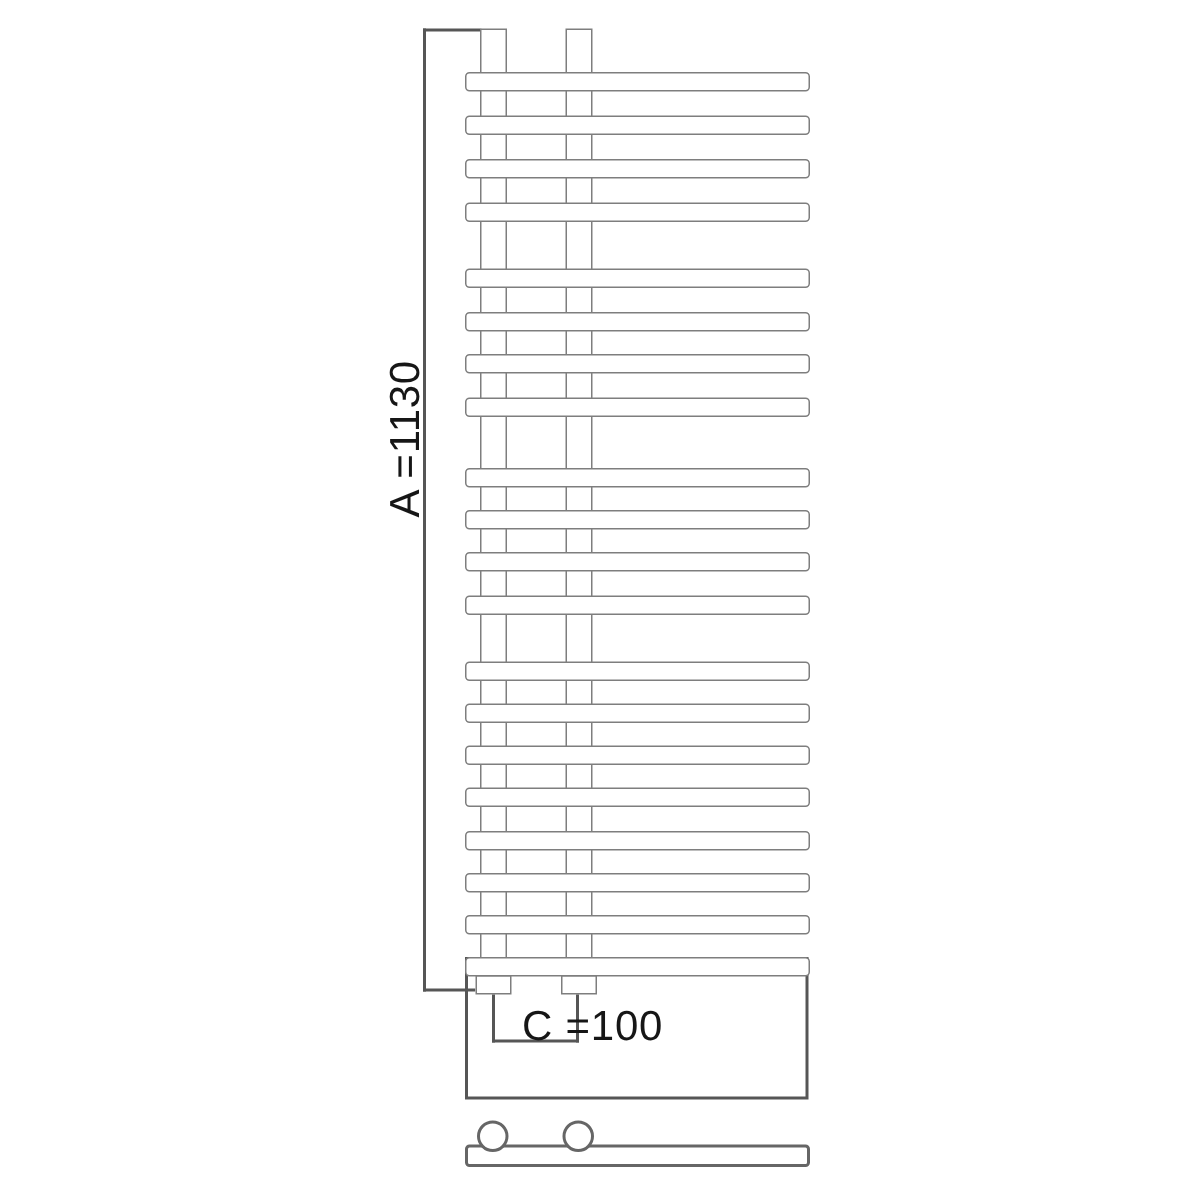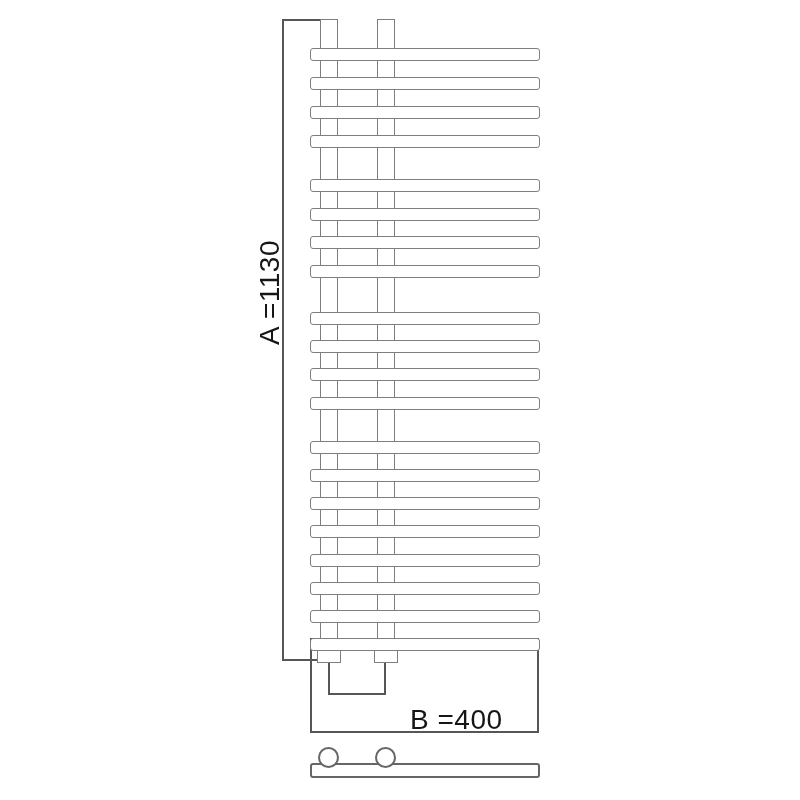--- a/index.html
+++ b/index.html
@@ -120,20 +120,20 @@
       <div class="abs rail" style="top: 610px;"></div>
       <div class="abs rail" style="top: 638px;"></div>
     </div>
 
   <div class="abs collector-box" style="left:310px; top:638px; width:229px; height:95px;"></div>
 
   <div class="abs bracket" style="left:328px; top:663px; width:2px; height:32px;"></div>
   <div class="abs bracket" style="left:384px; top:663px; width:2px; height:32px;"></div>
   <div class="abs bracket" style="left:328px; top:693px; width:58px; height:2px;"></div>
 
-  <div id="label-b" class="abs dim-text">B =400</div>
+  <div id="label-c" class="abs dim-text">C =100</div>
 
   <div class="abs valve" style="left:318px; top:747px;"></div>
   <div class="abs valve" style="left:375px; top:747px;"></div>
 
   <div class="abs floor-bar" style="left:310px; top:763px; width:230px; height:15px;"></div>
 
 </div>
 
 </body></html>

